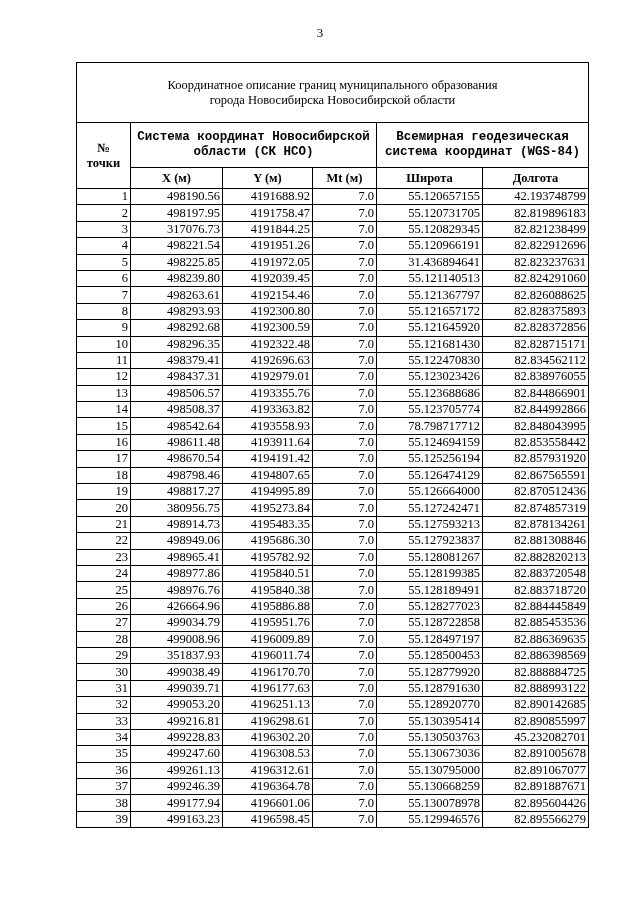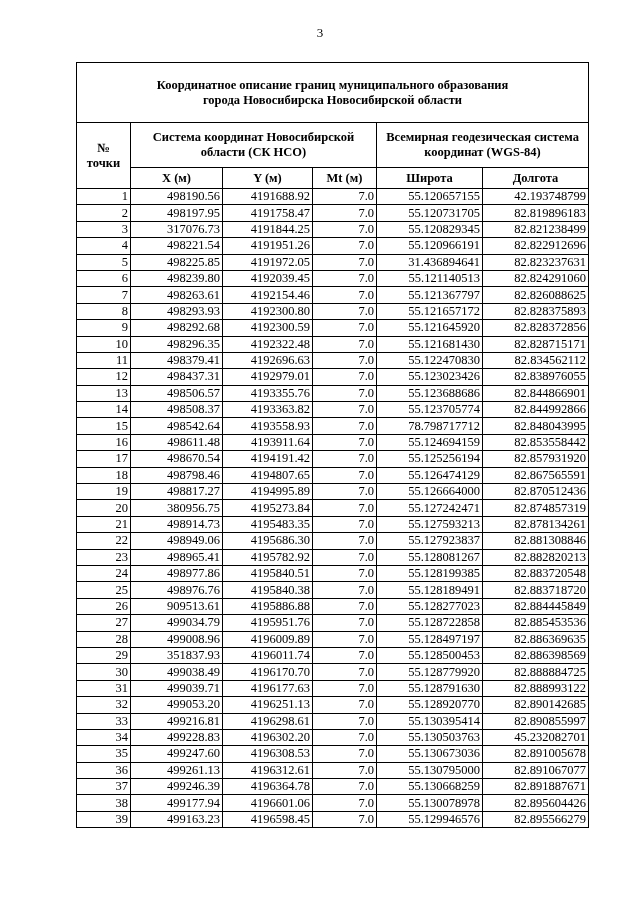--- a/index.html
+++ b/index.html
@@ -1,22 +1,22 @@
 <!DOCTYPE html>
 <html><head>
 <meta charset="utf-8">
 <style>
   html, body { margin: 0; padding: 0; background: #ffffff; }
   body { width: 640px; height: 905px; position: relative; font-family: "Liberation Serif", "DejaVu Serif", serif; color: #000; }
   .page-num { position: absolute; top: 25px; left: 0; width: 640px; text-align: center; font-size: 13px; }
   table.coords { position: absolute; top: 62px; left: 76px; width: 512px; border-collapse: collapse; table-layout: fixed; font-size: 12.5px; }
   table.coords td, table.coords th { border: 1px solid #000; padding: 0 2px; line-height: 15px; }
-  .title-cell { height: 59px; text-align: center; font-weight: bold; font-size: 12.5px; line-height: 17px; }
+  .title-cell { height: 59px; text-align: center; font-weight: normal; font-size: 12.5px; line-height: 17px; }
   .hdr { font-weight: bold; text-align: center; }
-  .hdr2 { height: 44px; line-height: 17px; }
+  .hdr2 { height: 44px; line-height: 17px; font-family: Liberation Mono, monospace; }
   .hdr3 { height: 20px; margin-top: 15px; }
   td.num { text-align: right; height: 15.4px; }
   col.c1 { width: 54px; } col.c2 { width: 92px; } col.c3 { width: 90px; } col.c4 { width: 64px; } col.c5 { width: 106px; } col.c6 { width: 106px; }
 </style>
 </head>
 <body>
 
 <div class="page-num">3</div>
 
 <table class="coords">
@@ -244,21 +244,21 @@
       <tr>
         <td class="num">25</td>
         <td class="num">498976.76</td>
         <td class="num">4195840.38</td>
         <td class="num">7.0</td>
         <td class="num">55.128189491</td>
         <td class="num">82.883718720</td>
       </tr>
       <tr>
         <td class="num">26</td>
-        <td class="num">909513.61</td>
+        <td class="num">426664.96</td>
         <td class="num">4195886.88</td>
         <td class="num">7.0</td>
         <td class="num">55.128277023</td>
         <td class="num">82.884445849</td>
       </tr>
       <tr>
         <td class="num">27</td>
         <td class="num">499034.79</td>
         <td class="num">4195951.76</td>
         <td class="num">7.0</td>

